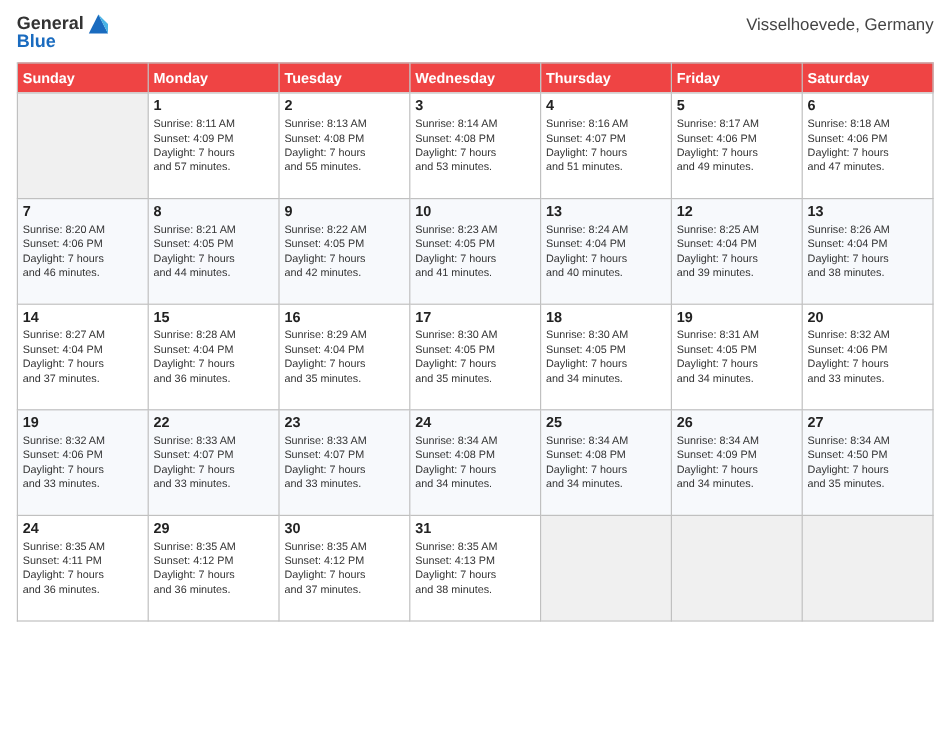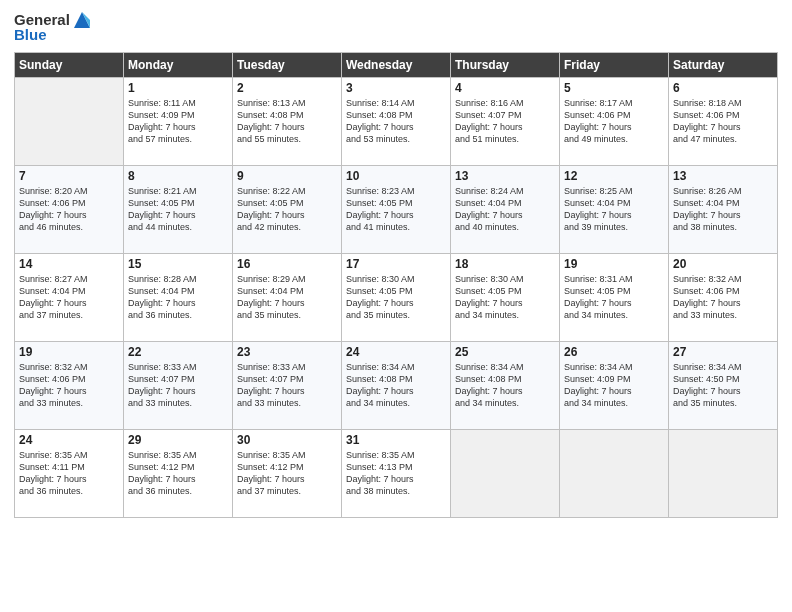--- a/index.html
+++ b/index.html
@@ -57,21 +57,21 @@
       font-size: 14px;
       color: #444;
       margin-top: 2px;
     }
     .calendar {
       width: 100%;
       border-collapse: collapse;
       table-layout: fixed;
     }
     .calendar th {
-      background: #404040;
+      background: #ef4444;
       color: #fff;
       font-size: 12px;
       font-weight: bold;
       padding: 5px 4px;
       text-align: left;
       border: 1px solid #c0c0c0;
     }
     .calendar td {
       border: 1px solid #c0c0c0;
       vertical-align: top;
@@ -113,20 +113,21 @@
           <span class="logo-text-general">General</span>
           <svg class="logo-icon" viewBox="0 0 20 20" xmlns="http://www.w3.org/2000/svg">
             <polygon points="2,18 10,2 18,18" fill="#1a6bbf"></polygon>
             <polygon points="10,2 18,18 18,10" fill="#4ab4e6"></polygon>
           </svg>
         </div>
         <span class="logo-text-blue" style="margin-top:-3px;">Blue</span>
       </div>
     </div>
     <div class="title-block">
+      <div class="subtitle">Visselhoevede, Germany</div>
     </div>
   </div>
 
   <table class="calendar">
     <thead>
       <tr>
         <th>Sunday</th>
         <th>Monday</th>
         <th>Tuesday</th>
         <th>Wednesday</th>

